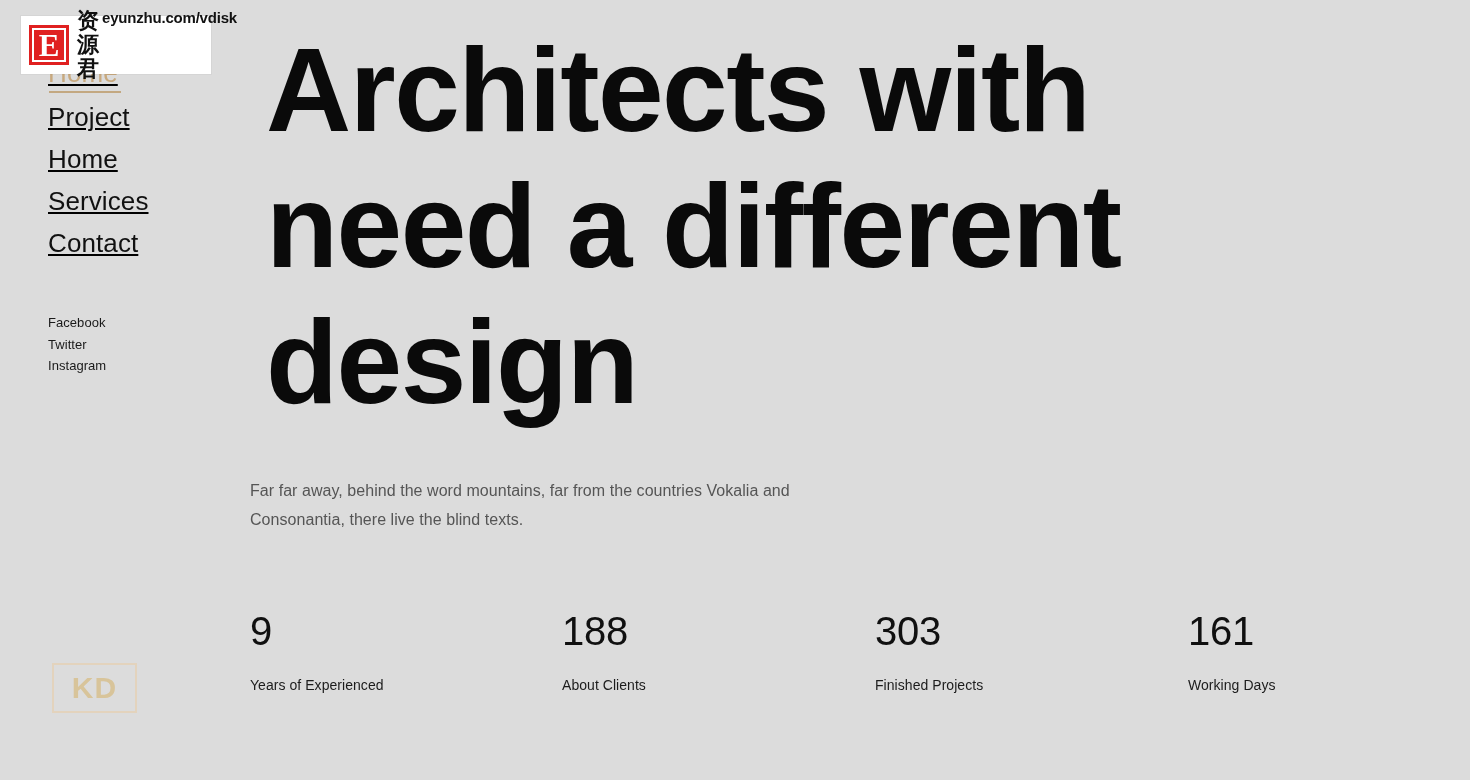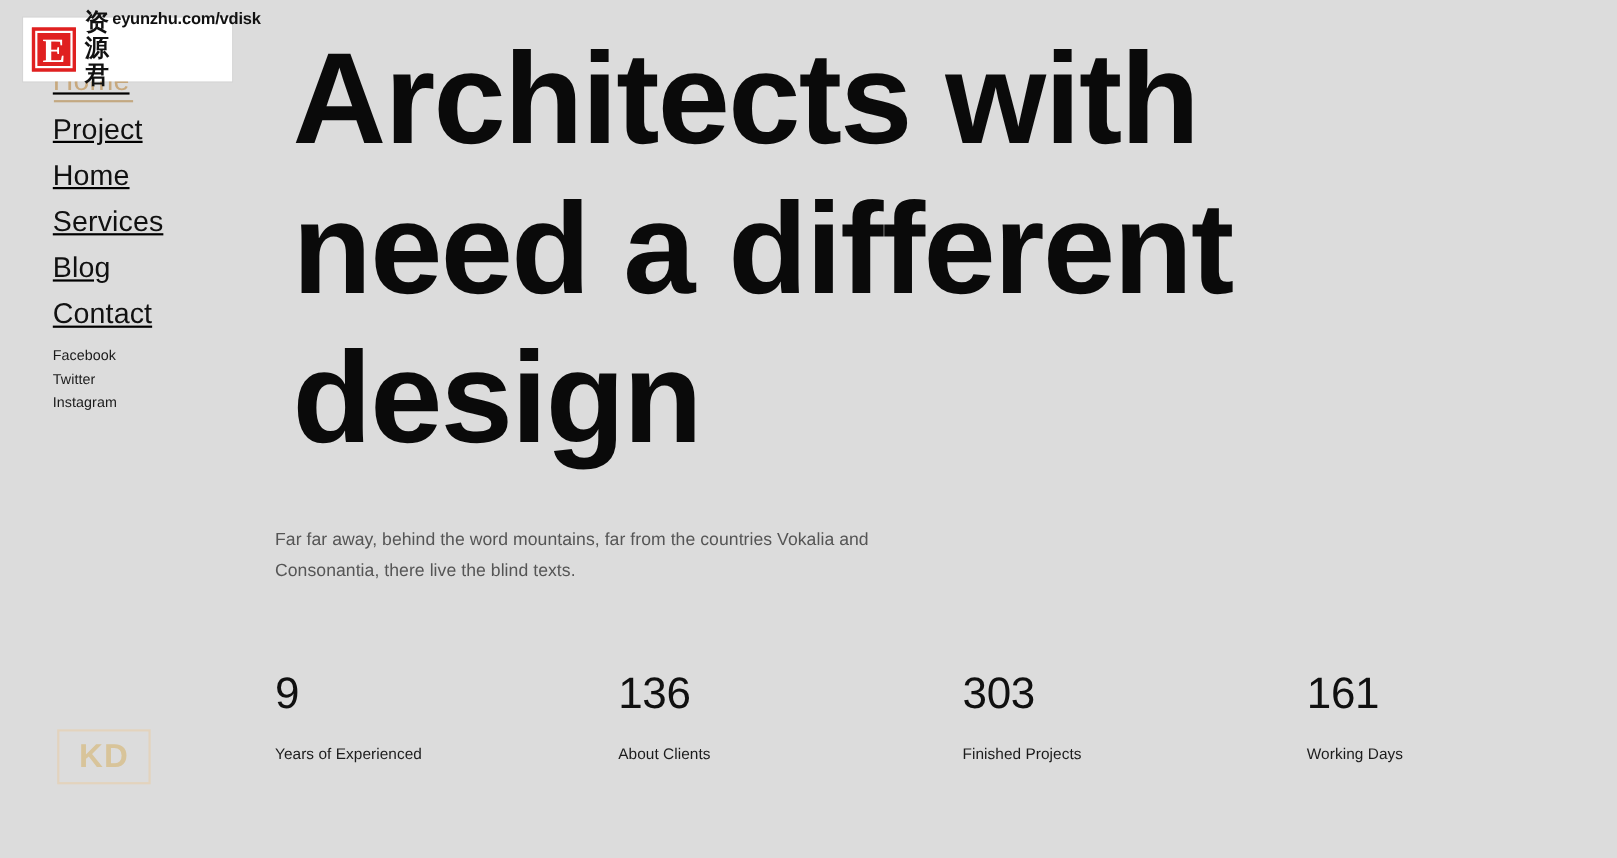--- a/index.html
+++ b/index.html
@@ -230,21 +230,20 @@
 
 <div id="page-root">
 
   <div class="sidebar">
 
     <nav class="nav-list">
       <a class="nav-item is-active" href="#">Home</a>
       <a class="nav-item" href="#">Project</a>
       <a class="nav-item" href="#">Home</a>
       <a class="nav-item" href="#">Services</a>
-      <a class="nav-item" href="#">Blog</a>
       <a class="nav-item" href="#">Contact</a>
     </nav>
 
     <div class="social-list">
       <a class="social-item" href="#">Facebook</a>
       <a class="social-item" href="#">Twitter</a>
       <a class="social-item" href="#">Instagram</a>
     </div>
 
     <div class="brand-logo">
@@ -264,21 +263,21 @@
     <p class="hero-paragraph">Far far away, behind the word mountains, far from the countries Vokalia and Consonantia, there live the blind texts.</p>
 
     <div class="stats-row">
 
       <div class="stat-block" data-col="0">
         <div class="stat-number">9</div>
         <div class="stat-label">Years of Experienced</div>
       </div>
 
       <div class="stat-block" data-col="1">
-        <div class="stat-number">136</div>
+        <div class="stat-number">188</div>
         <div class="stat-label">About Clients</div>
       </div>
 
       <div class="stat-block" data-col="2">
         <div class="stat-number">303</div>
         <div class="stat-label">Finished Projects</div>
       </div>
 
       <div class="stat-block" data-col="3">
         <div class="stat-number">161</div>

